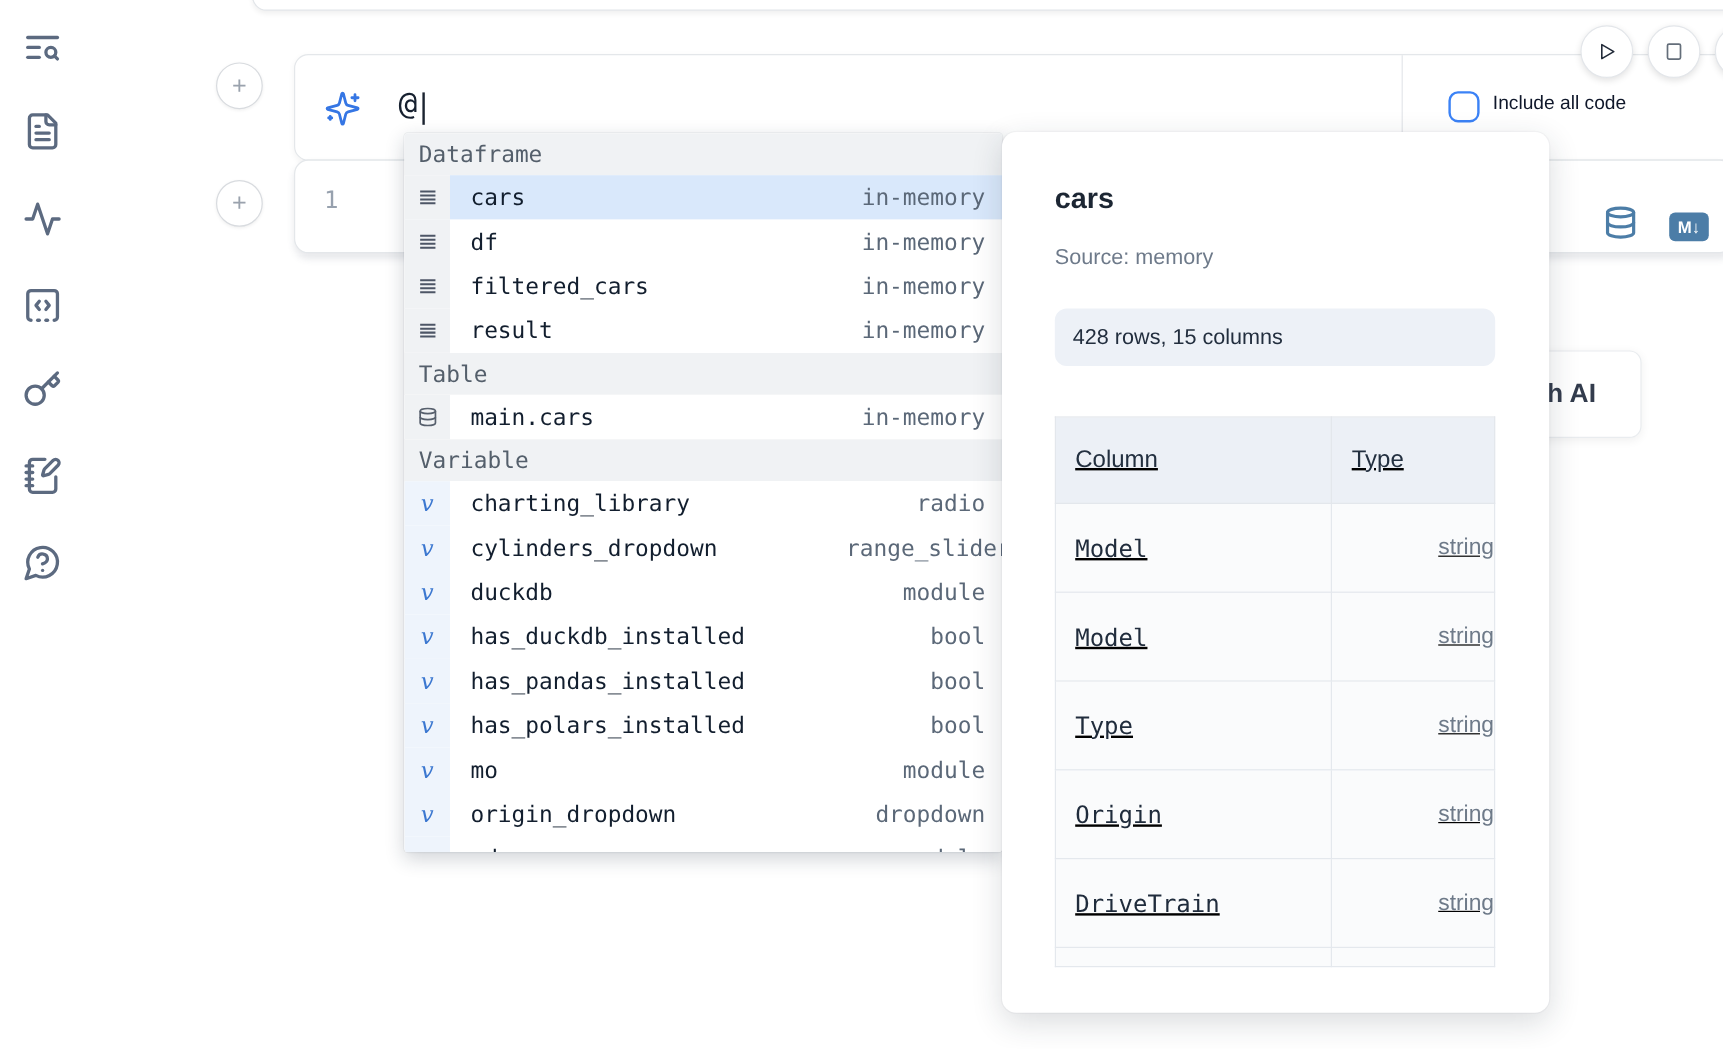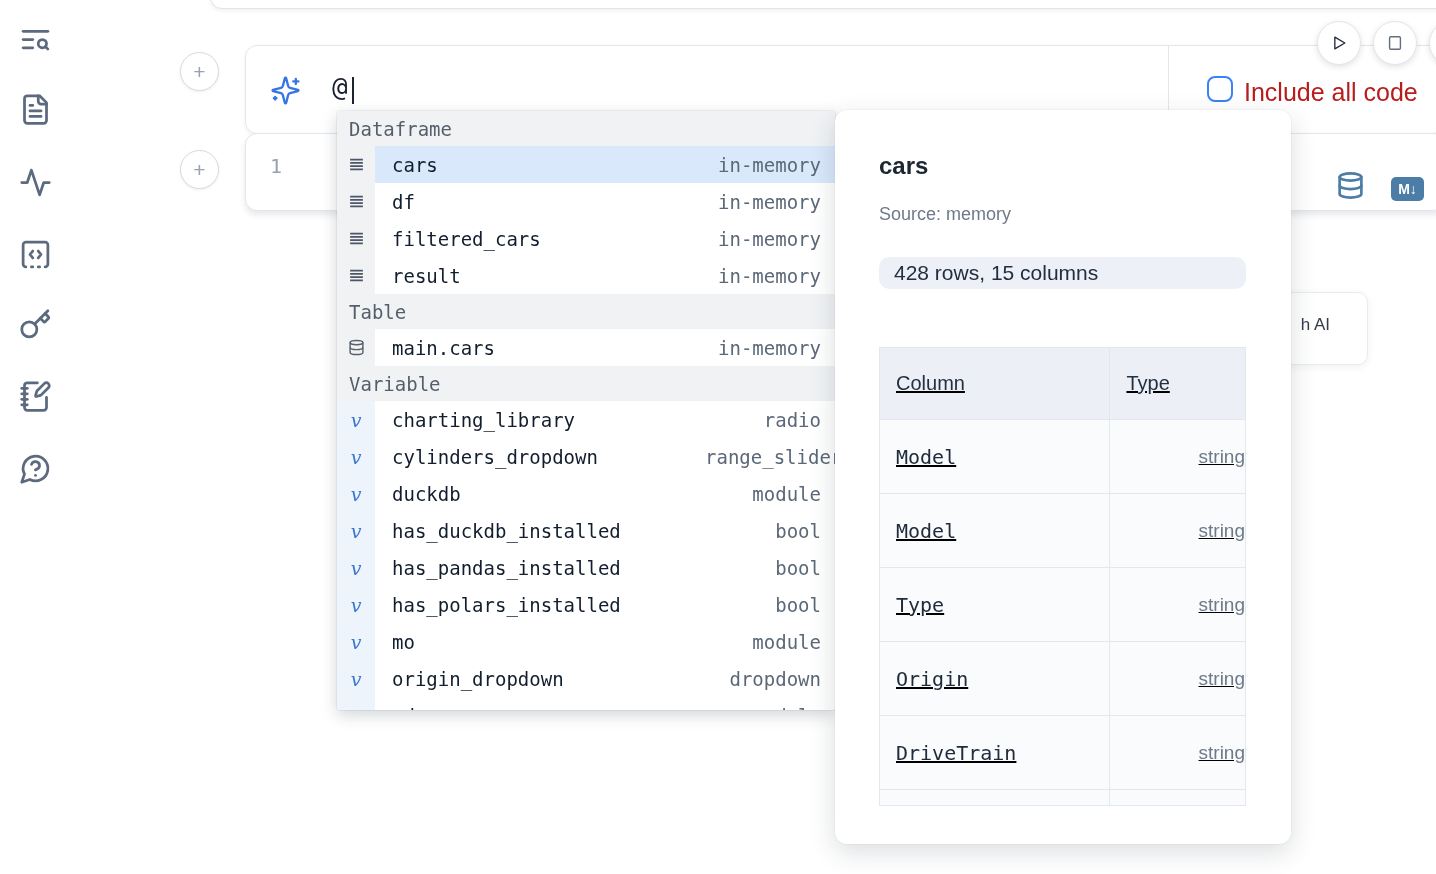--- a/index.html
+++ b/index.html
@@ -26,21 +26,21 @@
   
   .cell1 { position:absolute; left:245px; top:45px; width:1200px; height:89px; background:#fff;
            border:1px solid #e4e7ea; border-radius:12px; box-shadow:0 2px 5px rgba(0,0,0,.05); z-index:2; }
   .cell1-divider { position:absolute; left:922px; top:0; width:1px; height:100%; background:#e4e7ea; }
   .sparkle { position:absolute; left:24px; top:29px; width:31px; height:31px; color:#3576e4; }
   .sparkle svg { width:100%; height:100%; }
   .ai-input { position:absolute; left:86px; top:26px; color:#16202f; font-size:26px; }
   .caret { position:absolute; left:106px; top:31px; width:2px; height:27px; background:#1b2330; }
   .checkbox { position:absolute; left:961px; top:30px; width:26px; height:26px; border:2px solid #3b82f6;
               border-radius:8px; background:#fff; cursor:pointer; }
-  .chk-label { position:absolute; left:998px; top:32px; font-size:25px; color:#b91c1c; }
+  .chk-label { position:absolute; left:998px; top:32px; font-size:16px; color:#0f172a; }
 
   
   .circle-btn { position:absolute; top:21px; width:44px; height:44px; border-radius:50%;
                 background:#fff; border:1px solid #e3e6ea; box-shadow:0 2px 6px rgba(0,0,0,.12);
                 display:flex; align-items:center; justify-content:center; z-index:10; cursor:pointer; }
   .circle-btn svg { width:20px; height:20px; }
 
   
   .cell2 { position:absolute; left:245px; top:133px; width:1200px; height:78px; background:#fff;
            border:1px solid #e4e7ea; border-radius:12px;
@@ -68,37 +68,37 @@
   .dd-name { margin-left:17px; font-size:19px; color:#121e2e; white-space:nowrap; z-index:1; }
   .dd-type { margin-left:auto; padding-right:14px; font-size:19px; color:#5b6878; white-space:nowrap; z-index:1; }
   .dd-type.clip { margin-left:0; padding-right:0; position:absolute; left:368px; }
 
   
   .panel { position:absolute; left:835px; top:110px; width:456px; height:734px; background:#fff;
            border-radius:12px; box-shadow:0 8px 26px rgba(30,41,59,.16), 0 0 0 1px rgba(30,41,59,.03);
            z-index:6; }
   .panel-title { position:absolute; left:44px; top:42px; font-size:24px; font-weight:bold; color:#1c2633; }
   .panel-source { position:absolute; left:44px; top:94px; font-size:18px; color:#6e7a8a; }
-  .shape-pill { position:absolute; left:44px; top:147px; width:367px; height:32px; background:#edf1f7;
-                border-radius:10px; font-size:21px; color:#222e3e; display:flex; align-items:center;
+  .shape-pill { position:absolute; left:44px; top:147px; width:367px; height:48px; background:#edf1f7;
+                border-radius:10px; font-size:18px; color:#222e3e; display:flex; align-items:center;
                 padding-left:15px; }
   .ptable { position:absolute; left:44px; top:237px; width:367px; border-collapse:collapse;text-decoration:underline; }
   .ptable th { width:231px; height:72px; background:#ecf0f6; border:1px solid #e3e7ec; font-weight:normal;
                font-size:20px; color:#233040; text-align:left; padding-left:16px; }
   .ptable th.tcol2 { width:136px; }
   .ptable td { height:74px; background:#fafbfc; border:1px solid #e4e8ed; padding-left:16px; }
   .col-name { font-size:20px; color:#202c3c; }
   .col-type { font-size:19px; color:#6e7a89; font-family:"Liberation Sans", sans-serif;text-align:right; }
   .ptable tr.partial td { height:16px; }
 
   
   .ai-card { position:absolute; left:1180px; top:292px; width:188px; height:73px; background:#fff;
              border:1px solid #e9ecef; border-radius:10px; box-shadow:0 2px 8px rgba(0,0,0,.06);
              z-index:3; cursor:pointer; }
-  .ai-card span { position:absolute; right:37px; top:22px; font-size:17px; font-weight:normal; color:#333c4d; }
+  .ai-card span { position:absolute; right:37px; top:22px; font-size:22px; font-weight:bold; color:#333c4d; }
 </style>
 </head>
 <body>
 
 <div class="top-strip"></div>
 
 <div class="sidebar">
   <div class="side-ic" style="top:23px">
     <svg viewBox="0 0 24 24" fill="none" stroke="currentColor" stroke-width="2" stroke-linecap="round" stroke-linejoin="round">
         <path d="M21 6H3"></path>

